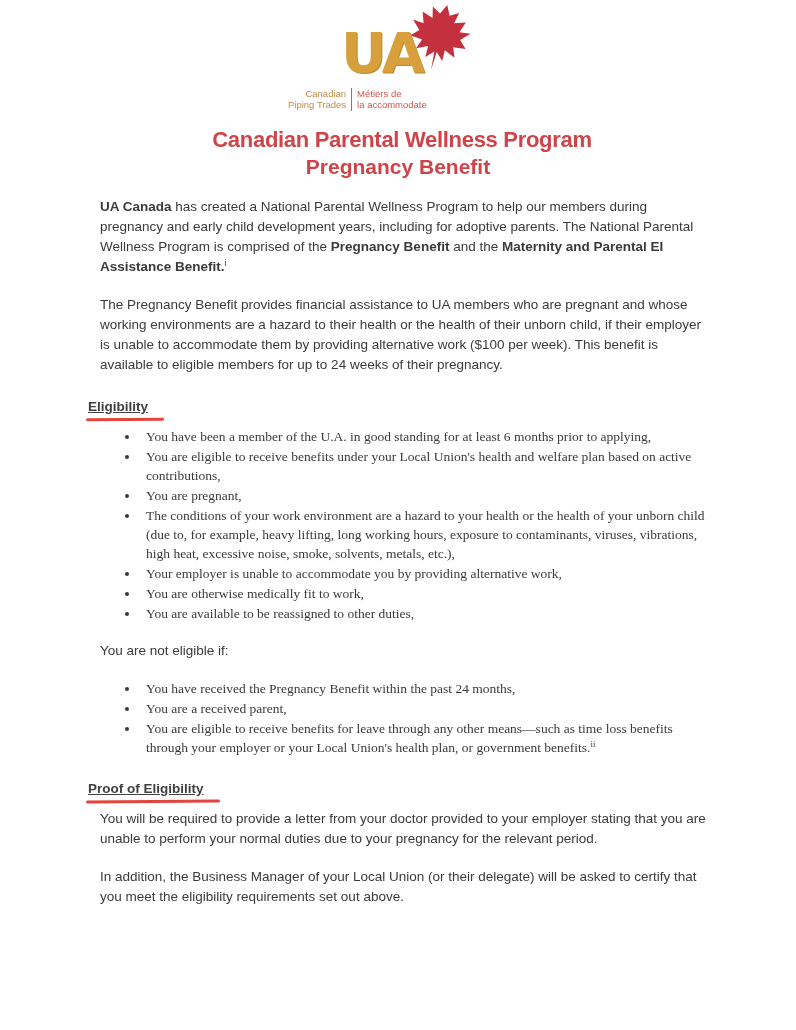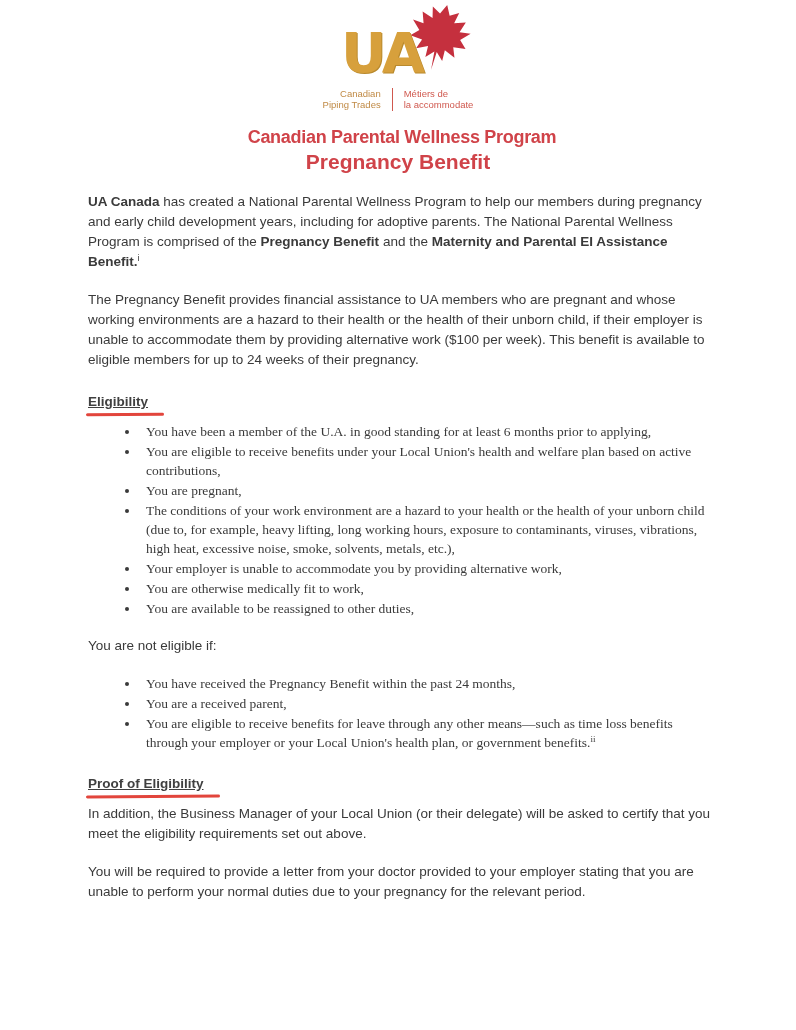--- a/index.html
+++ b/index.html
@@ -24,38 +24,38 @@
   .logo-ua{
     position:absolute;left:18px;top:12px;z-index:2;
     font-size:56px;font-weight:bold;letter-spacing:-3px;
     color:var(--logo_gold);
     text-shadow:1px 1px 0 #b98a2e;
     font-family:"DejaVu Sans",sans-serif;
   }
   .leaf{position:absolute;right:2px;top:-4px;z-index:1;transform:rotate(14deg);}
   .leaf polygon{fill:var(--leaf_red);}
   .logo-tagline{
-    display:flex;justify-content:center;align-items:stretch;gap:11px;
+    display:flex;justify-content:flex-start;align-items:stretch;gap:5px;
     font-size:9.5px;line-height:1.2;margin-top:2px;
   }
   .tag-left{text-align:right;color:var(--tag_gold);}
   .tag-right{text-align:left;color:var(--tag_red);}
   .tag-divider{width:1px;background:var(--tag_red);}
   
   .title{
     text-align:center;color:var(--accent_red);font-weight:bold;
-    font-size:18px;margin:16px 0 2px 8px;letter-spacing:-0.3px;
+    font-size:22px;margin:16px 0 2px 8px;letter-spacing:-0.3px;
   }
   .subtitle{
     text-align:center;color:var(--accent_red);font-weight:bold;
     font-size:21px;margin:2px 0 18px 0;
   }
   
   .content{padding:0 84px 0 88px;font-size:13.5px;line-height:20px;}
-  .content p{margin:0 0 18px 0;}
+  .content p{margin:0 0 18px 12px;}
   sup{font-size:9px;line-height:0;}
   .section-heading{
     display:inline-block;position:relative;font-weight:bold;color:#404040;
     text-decoration:underline;margin:4px 0 10px 0;
   }
   .section-heading::after{
     content:"";position:absolute;left:-2px;right:-16px;bottom:-4px;height:3px;
     background:var(--underline_red);border-radius:2px;transform:rotate(-0.4deg);
   }
   ul.bullets{
@@ -123,22 +123,22 @@
 
     <ul class="bullets">
         <li>You have received the Pregnancy Benefit within the past 24 months,</li>
         <li>You are a received parent,</li>
         <li><span>You are eligible to receive benefits for leave through any other means—such as time loss benefits through your employer or your Local Union's health plan, or government benefits.</span><sup>ii</sup></li>
       </ul>
 
     <div>
       <span class="section-heading">Proof of Eligibility</span>
     </div>
+    <p>You will be required to provide a letter from your doctor provided to your employer stating that you are unable to perform your normal duties due to your pregnancy for the relevant period.</p>
     <p>In addition, the Business Manager of your Local Union (or their delegate) will be asked to certify that you meet the eligibility requirements set out above.</p>
-    <p>You will be required to provide a letter from your doctor provided to your employer stating that you are unable to perform your normal duties due to your pregnancy for the relevant period.</p>
     <div class="doc-id">KM-4025435v1</div>
 
     <div class="footnote-block">
       <hr class="footnote-divider">
 
     </div>
 
   </div>
 </div>
 

